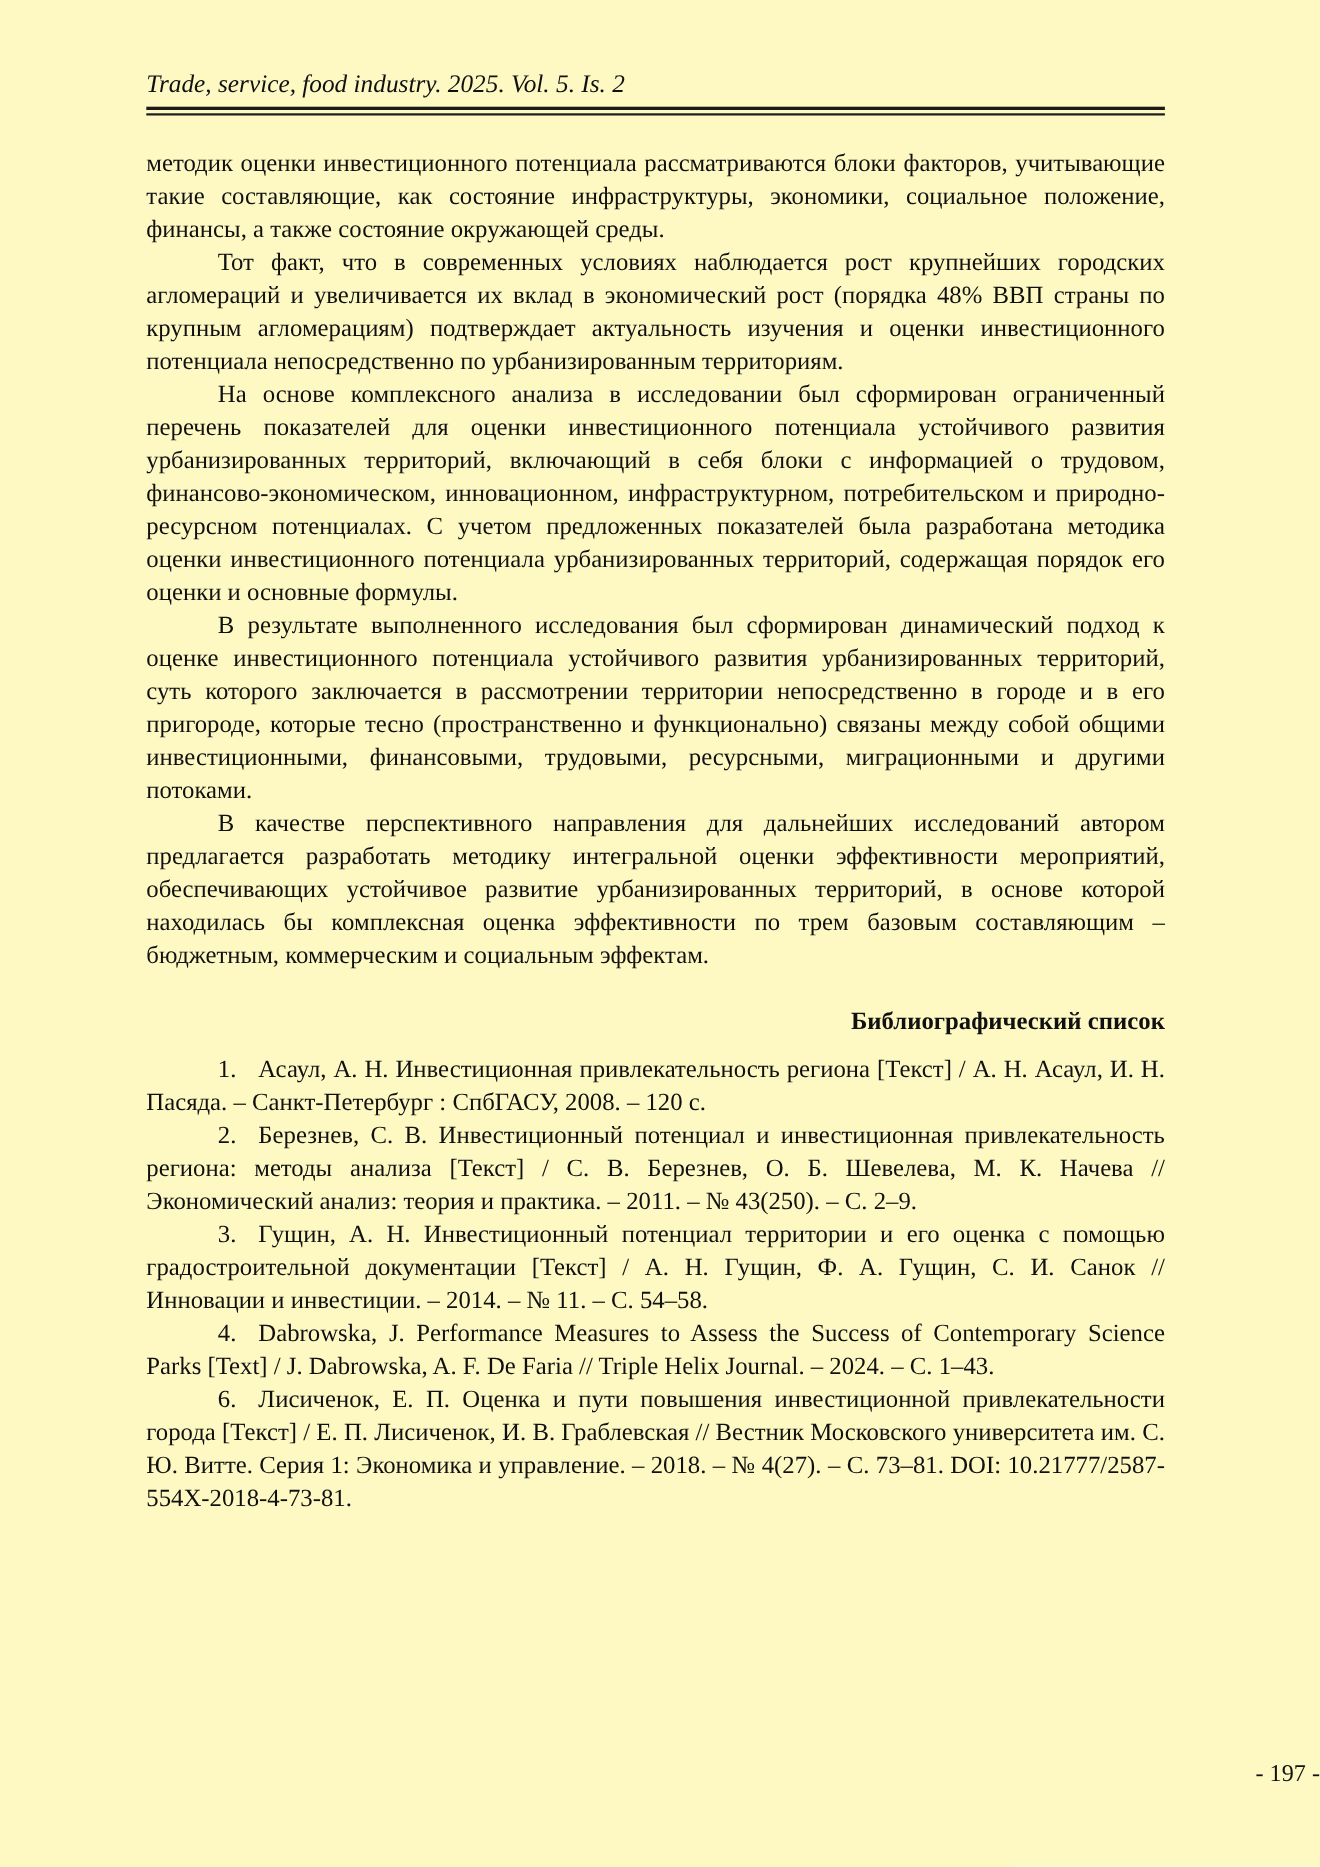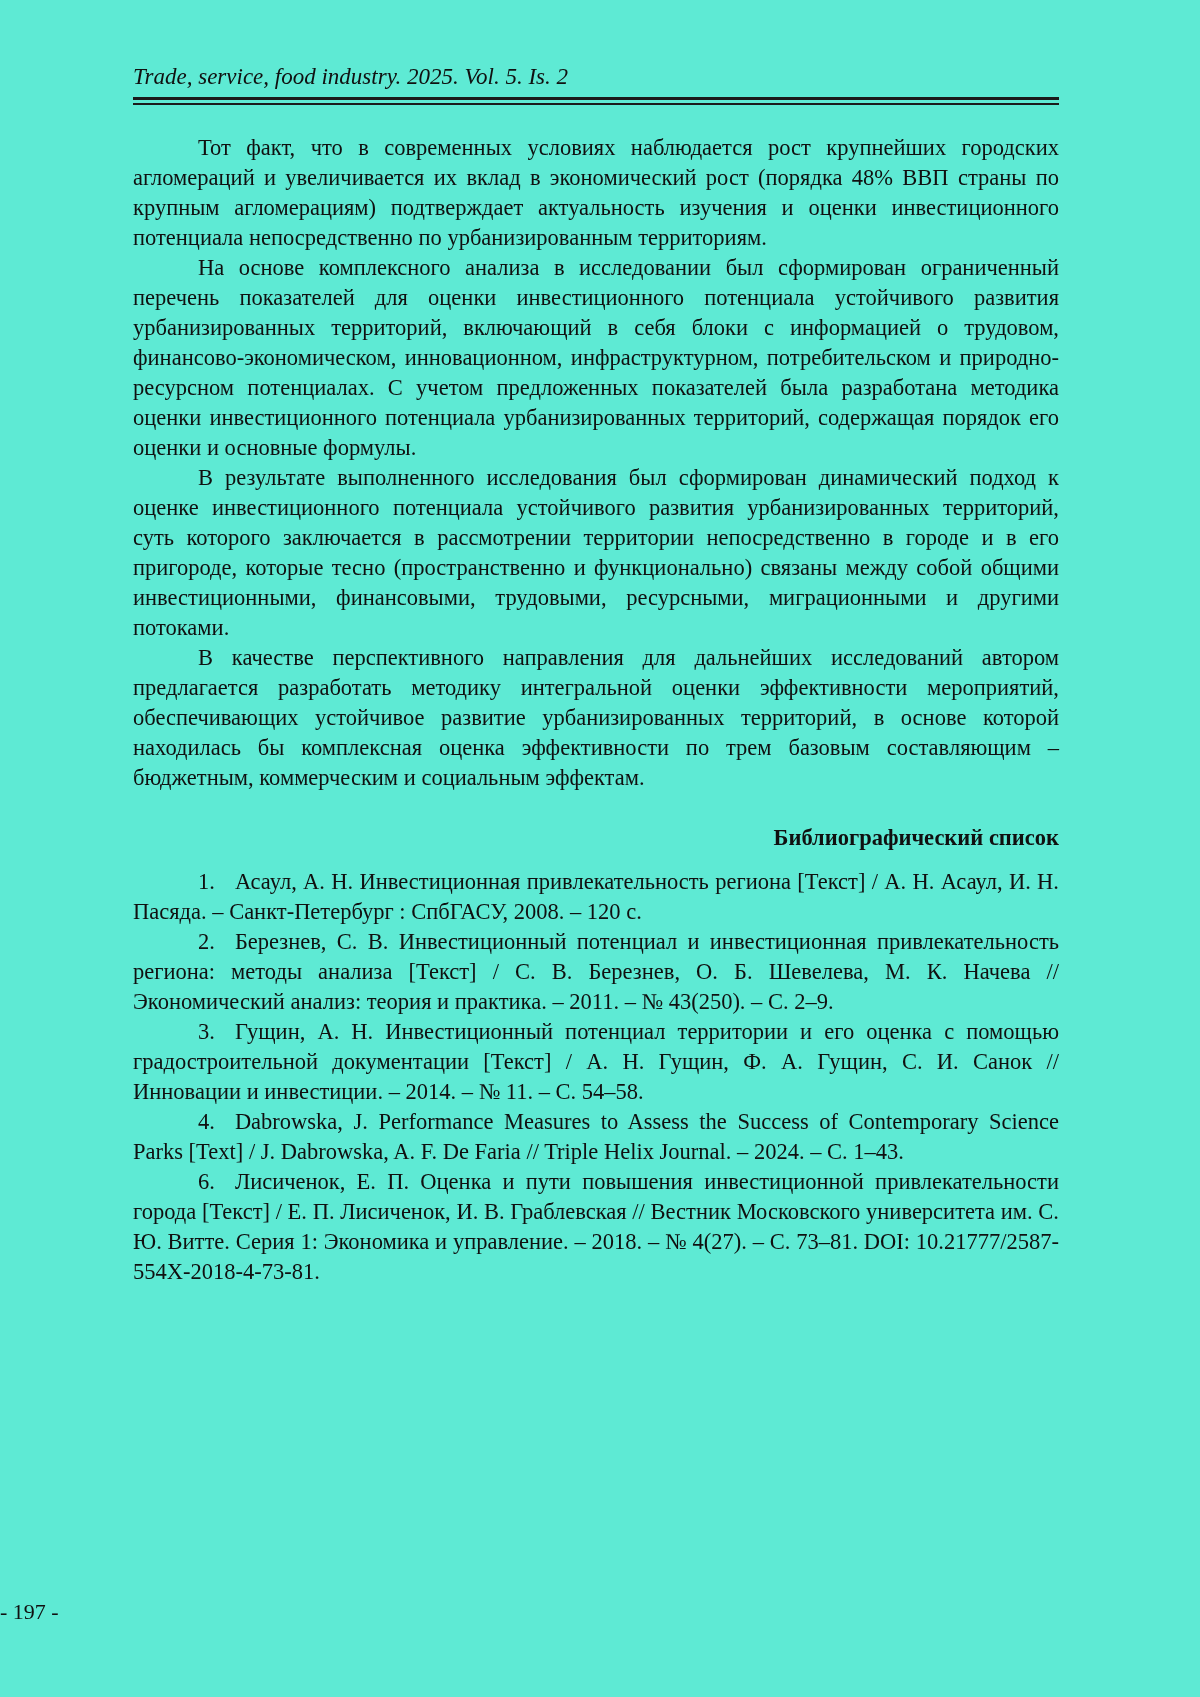--- a/index.html
+++ b/index.html
@@ -4,21 +4,21 @@
 <style>
   html, body {
     margin: 0;
     padding: 0;
     background: #ffffff;
   }
   .page {
     position: relative;
     width: 1200px;
     height: 1697px;
-    background: #5eead4;
+    background: #fef9c3;
     color: #101010;
     font-family: "Liberation Serif", "DejaVu Serif", serif;
     overflow: hidden;
   }
   .content {
     position: absolute;
     left: 133px;
     top: 62px;
     width: 926px;
   }
@@ -56,35 +56,36 @@
     text-align: right;
   }
   .bib-item .bib-num {
     padding-right: 20px;
   }
   .page-number {
     position: absolute;
     top: 1598px;
     left: 0;
     width: 1200px;
-    text-align: left;
+    text-align: right;
     font-size: 22px;
     line-height: 28px;
   }
 </style>
 </head>
 <body>
 
 <div class="page">
   <div class="content">
 
     <div class="journal-header">Trade, service, food industry. 2025. Vol. 5. Is. 2</div>
     <div class="header-rule"></div>
 
     <div class="body-text">
+      <p class="no-indent">методик оценки инвестиционного потенциала рассматриваются блоки факторов, учитывающие такие составляющие, как состояние инфраструктуры, экономики, социальное положение, финансы, а также состояние окружающей среды.</p>
       <p>Тот факт, что в современных условиях наблюдается рост крупнейших городских агломераций и увеличивается их вклад в экономический рост (порядка 48% ВВП страны по крупным агломерациям) подтверждает актуальность изучения и оценки инвестиционного потенциала непосредственно по урбанизированным территориям.</p>
       <p>На основе комплексного анализа в исследовании был сформирован ограниченный перечень показателей для оценки инвестиционного потенциала устойчивого развития урбанизированных территорий, включающий в себя блоки с информацией о трудовом, финансово-экономическом, инновационном, инфраструктурном, потребительском и природно-ресурсном потенциалах. С учетом предложенных показателей была разработана методика оценки инвестиционного потенциала урбанизированных территорий, содержащая порядок его оценки и основные формулы.</p>
       <p>В результате выполненного исследования был сформирован динамический подход к оценке инвестиционного потенциала устойчивого развития урбанизированных территорий, суть которого заключается в рассмотрении территории непосредственно в городе и в его пригороде, которые тесно (пространственно и функционально) связаны между собой общими инвестиционными, финансовыми, трудовыми, ресурсными, миграционными и другими потоками.</p>
       <p>В качестве перспективного направления для дальнейших исследований автором предлагается разработать методику интегральной оценки эффективности мероприятий, обеспечивающих устойчивое развитие урбанизированных территорий, в основе которой находилась бы комплексная оценка эффективности по трем базовым составляющим – бюджетным, коммерческим и социальным эффектам.</p>
     </div>
 
     <div class="bib-heading">Библиографический список</div>
 
     <div class="body-text" style="margin-top:14px;">
       <p class="bib-item"><span class="bib-num">1.</span><span>Асаул, А. Н. Инвестиционная привлекательность региона [Текст] / А. Н. Асаул, И. Н. Пасяда. – Санкт-Петербург : СпбГАСУ, 2008. – 120 с.</span></p>

